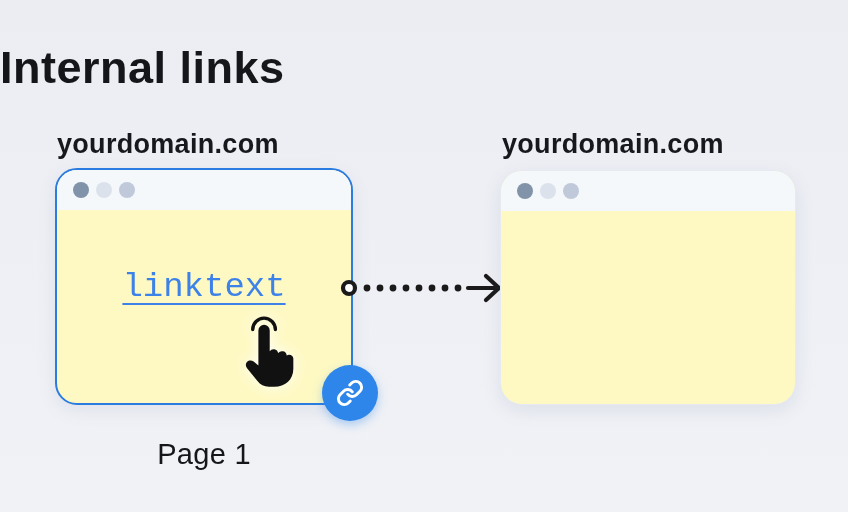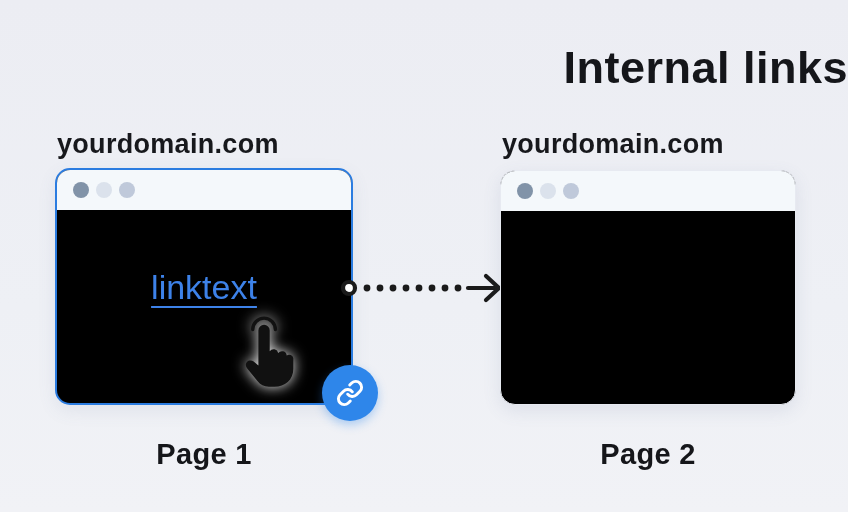--- a/index.html
+++ b/index.html
@@ -6,34 +6,35 @@
   html,body { width:848px; height:512px; overflow:hidden; }
   body{
     font-family:"Liberation Sans","DejaVu Sans",sans-serif;
     background:linear-gradient(180deg,var(--background,#ecedf3) 0%,#eef0f5 60%,#f1f2f6 100%);
     position:relative;
   }
   .stage{ position:absolute; inset:0; }
 
   .main-title{
     position:absolute; left:0; top:42px; width:100%;
-    text-align:right; font-size:45px; font-weight:700;
+    text-align:left; font-size:45px; font-weight:700;
     color:var(--text-dark,#15161a); letter-spacing:.5px;
   }
 
   .domain-label{
     position:absolute; top:129px; font-size:27px; font-weight:600;
     color:#17181c; letter-spacing:.3px;
   }
   .domain-left{ left:57px; }
   .domain-right{ left:502px; }
 
   .browser-window{
-    position:absolute; border-radius:15px; background:#000000;
+    position:absolute; border-radius:22px; background:#fef9c3;
     overflow:hidden;
+    font-family:Liberation Mono, monospace;
   }
   .window-page1{
     left:55px; top:168px; width:298px; height:237px;
     border:2px solid var(--window-border-blue,#2b7ce0);
     box-shadow:0 6px 18px rgba(90,110,150,.10);
   }
   .window-page2{
     left:500px; top:170px; width:296px; height:235px;
     border:1px solid #e7eaf1;
     box-shadow:0 6px 18px rgba(90,110,150,.12);
@@ -63,21 +64,21 @@
     position:absolute; left:322px; top:365px; width:56px; height:56px;
     border-radius:50%; background:var(--accent-blue,#2e86ea);
     display:flex; align-items:center; justify-content:center;
     box-shadow:0 4px 10px rgba(46,134,234,.35);
   }
 
   .dotted-arrow{ position:absolute; left:340px; top:268px; width:168px; height:40px; }
 
   .page-caption{
     position:absolute; top:438px; text-align:center;
-    font-size:29px; font-weight:700; color:var(--text-dark,#15161a);
+    font-size:29px; font-weight:400; color:var(--text-dark,#15161a);
     letter-spacing:.3px;
   }
   .caption-1{ left:55px;  width:298px; }
   .caption-2{ left:500px; width:296px; }
 </style>
 </head>
 <body>
 
 <div class="stage">
 
@@ -124,15 +125,14 @@
 
   <div class="browser-window window-page2">
     <div class="window-header">
       <span class="dot dot-1"></span>
       <span class="dot dot-2"></span>
       <span class="dot dot-3"></span>
     </div>
   </div>
 
   <div class="page-caption caption-1">Page 1</div>
-  <div class="page-caption caption-2">Page 2</div>
 
 </div>
 
 </body></html>

